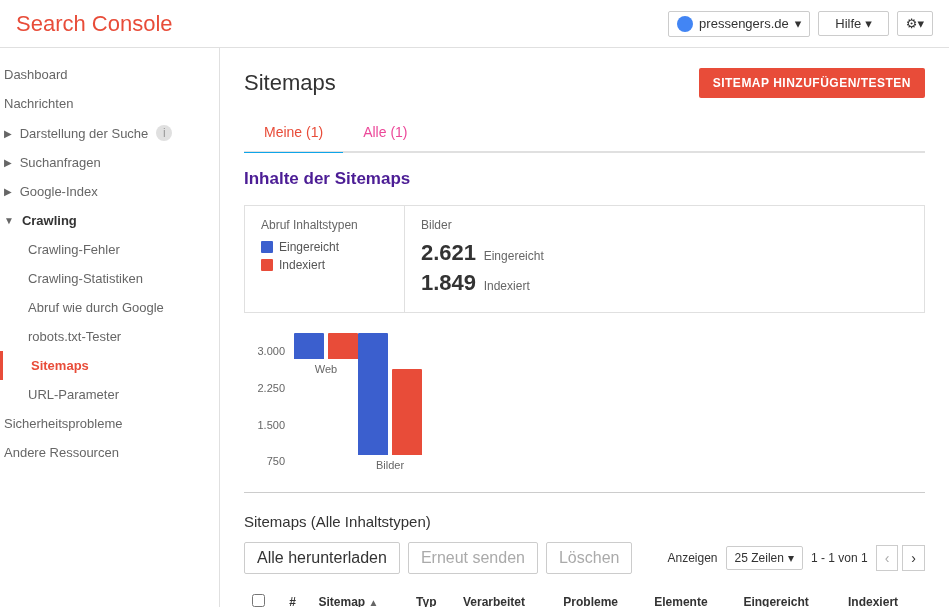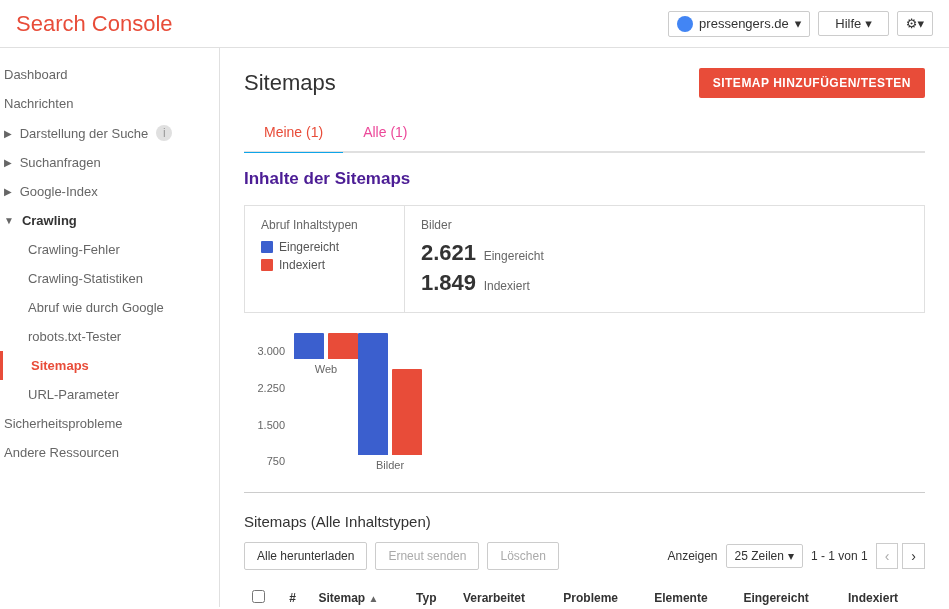--- a/index.html
+++ b/index.html
@@ -254,21 +254,21 @@
     .table-controls {
       display: flex;
       align-items: center;
       gap: 8px;
       margin-bottom: 12px;
     }
     .btn-outline {
       border: 1px solid #ccc;
       background: #fff;
       padding: 6px 12px;
-      font-size: 12px;
+      font-size: 16px;
       cursor: pointer;
       color: #333;
       border-radius: 2px;
     }
     .btn-outline:disabled, .btn-outline.disabled {
       color: #aaa;
       cursor: default;
     }
     .table-pagination {
       margin-left: auto;

